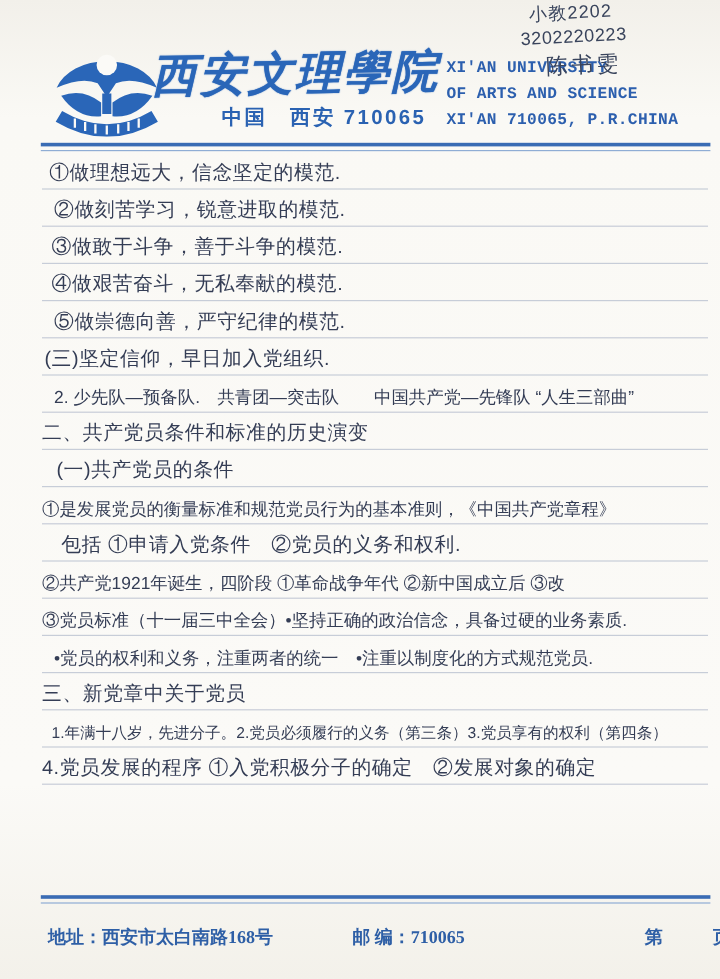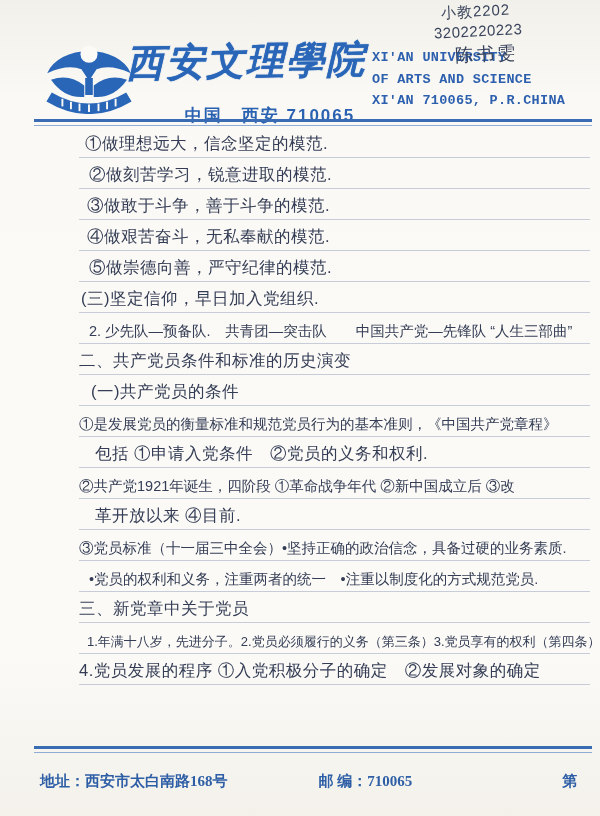--- a/index.html
+++ b/index.html
@@ -17,21 +17,21 @@
   .logo{position:absolute;left:38px;top:38px;width:102px;height:76px;}
   .cn-title{
     position:absolute;left:126px;top:36px;width:250px;
     font-family:"Liberation Serif", serif;
     font-size:38px;font-weight:bold;font-style:italic;
     color:#2a66b8;letter-spacing:2px;white-space:nowrap;
     transform:rotate(-1deg);
     text-shadow:0 0 1px #2a66b8;
   }
   .cn-sub{
-    position:absolute;left:150px;top:104px;width:240px;text-align:center;
+    position:absolute;left:150px;top:86px;width:240px;text-align:center;
     font-size:17px;font-weight:bold;color:#2a62b2;letter-spacing:2px;white-space:nowrap;
   }
   .en-block{
     position:absolute;left:372px;top:47px;width:215px;
     font-family:Liberation Mono, monospace;
     font-size:13.5px;font-weight:bold;color:#2c5fae;
     line-height:1.6;letter-spacing:0.3px;white-space:nowrap;
   }
   .student-note{
     position:absolute;left:428px;top:0px;width:150px;
@@ -49,32 +49,32 @@
   .rule-footer{top:746px;}
   
   .notes{
     position:absolute;left:35px;top:127px;width:555px;
     color:#343d55;
   }
   .row{
     height:31px;display:flex;align-items:flex-end;
     border-bottom:1px solid #c7cdd8;
     font-size:16.5px;letter-spacing:0.5px;white-space:nowrap;
-    padding-bottom:2px;box-sizing:border-box;margin-left:44px;
+    padding-bottom:2px;box-sizing:border-box;
   }
   .row.small{font-size:14.5px;letter-spacing:0px;}
   .row.tiny{font-size:13px;letter-spacing:0px;}
   
   .footer{
     position:absolute;left:40px;top:772px;width:545px;
     font-family:"Liberation Serif", serif;
     font-size:15px;font-weight:bold;color:#2e5fa6;
     display:flex;align-items:baseline;white-space:nowrap;
   }
-  .footer .f-post{margin-left:91px;}
+  .footer .f-post{margin-left:66px;}
   .footer .f-page-left{margin-left:150px;}
   .footer .f-page-right{margin-left:42px;}
 </style>
 </head>
 <body>
 
 <div class="page">
 
   <svg class="logo" viewBox="0 0 100 80" aria-hidden="true">
     <path d="M6,37 A46,33 0 0 1 94,37 Q72,27 58,33 L50,45 L42,33 Q28,27 6,37 Z" fill="#2a66b8"></path>
@@ -117,21 +117,20 @@
     <div class="row" style="padding-left:8px">③做敢于斗争，善于斗争的模范.</div>
     <div class="row" style="padding-left:8px">④做艰苦奋斗，无私奉献的模范.</div>
     <div class="row" style="padding-left:10px">⑤做崇德向善，严守纪律的模范.</div>
     <div class="row" style="padding-left:2px">(三)坚定信仰，早日加入党组织.</div>
     <div class="row small" style="padding-left:10px">2. 少先队—预备队.　共青团—突击队　　中国共产党—先锋队 “人生三部曲”</div>
     <div class="row">二、共产党员条件和标准的历史演变</div>
     <div class="row" style="padding-left:12px">(一)共产党员的条件</div>
     <div class="row small">①是发展党员的衡量标准和规范党员行为的基本准则，《中国共产党章程》</div>
     <div class="row" style="padding-left:16px">包括 ①申请入党条件　②党员的义务和权利.</div>
     <div class="row small">②共产党1921年诞生，四阶段 ①革命战争年代 ②新中国成立后 ③改</div>
-    <div class="row" style="padding-left:16px">革开放以来 ④目前.</div>
     <div class="row small">③党员标准（十一届三中全会）•坚持正确的政治信念，具备过硬的业务素质.</div>
     <div class="row small" style="padding-left:10px">•党员的权利和义务，注重两者的统一　•注重以制度化的方式规范党员.</div>
     <div class="row">三、新党章中关于党员</div>
     <div class="row tiny" style="padding-left:8px">1.年满十八岁，先进分子。2.党员必须履行的义务（第三条）3.党员享有的权利（第四条）</div>
     <div class="row">4.党员发展的程序 ①入党积极分子的确定　②发展对象的确定</div>
   </div>
 
   <div class="rule-double rule-footer"></div>
   <div class="footer">
     <span>地址：西安市太白南路168号</span>

